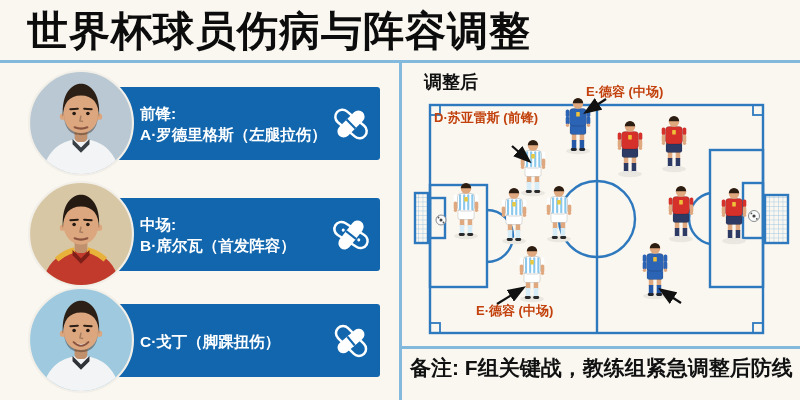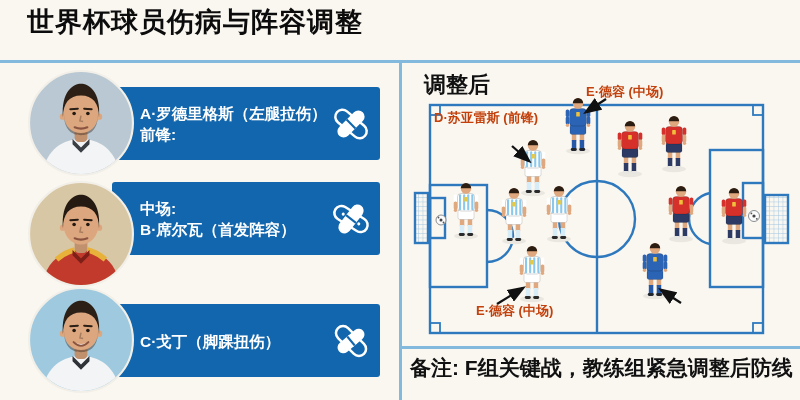--- a/index.html
+++ b/index.html
@@ -1,57 +1,57 @@
 <!DOCTYPE html>
 <html><head>
 <meta charset="utf-8">
 <style>
   html,body{margin:0;padding:0;}
   .stage{position:relative;width:800px;height:400px;background:#faf7f1;overflow:hidden;
          font-family:"Liberation Sans","DejaVu Sans",sans-serif;color:#111;}
-  .title{position:absolute;left:27px;top:4px;margin:0;font-size:27px;font-weight:bold;
+  .title{position:absolute;left:27px;top:4px;margin:0;font-size:41px;font-weight:bold;
          letter-spacing:1px;color:#0c0c0c;white-space:nowrap;}
   .hdiv{position:absolute;left:0;top:60px;width:800px;height:3px;background:#84b9de;}
   .vdiv{position:absolute;left:399px;top:62px;width:3px;height:338px;background:#84b9de;}
   .notediv{position:absolute;left:402px;top:346px;width:398px;height:3px;background:#84b9de;}
 
   
   .card{position:absolute;left:112px;width:268px;height:73px;background:#1166ad;border-radius:3px;}
-  .c1{top:87px}.c2{top:182px}.c3{top:304px}
+  .c1{top:87px}.c2{top:198px}.c3{top:304px}
   .card-text{position:absolute;left:28px;top:50%;transform:translateY(-50%);
              font-weight:bold;font-size:15.5px;line-height:21px;color:#fff;white-space:nowrap;}
   .card-icon{position:absolute;right:4px;top:50%;transform:translateY(-50%);width:50px;height:50px;}
   .ws{fill:none;stroke:#fff;stroke-width:3;}
   .avatar{position:absolute;left:28px;width:106px;height:106px;}
   .a1{top:70px}.a2{top:181px}.a3{top:287px}
 
   
-  .panel-header{position:absolute;left:424px;top:70px;font-size:22px;font-weight:bold;}
+  .panel-header{position:absolute;left:424px;top:70px;font-size:18px;font-weight:bold;}
   #pitch-wrap{position:absolute;left:400px;top:62px;width:400px;height:338px;z-index:1;}
   .plabel{position:absolute;z-index:5;font-size:13px;font-weight:bold;color:#c2410c;
           white-space:nowrap;line-height:15px;}
   #lbl-top{left:586px;top:84px;}
   #lbl-lineup{left:427px;top:110px;width:118px;text-align:center;}
   #lbl-bl{left:476px;top:303px;}
   #lbl-br{left:657px;top:303px;width:68px;text-align:center;}
   .note{position:absolute;left:410px;top:354px;font-size:21px;font-weight:bold;white-space:nowrap;text-align:center;}
 </style>
 </head>
 <body>
 
 <div class="stage">
 
   <h1 class="title">世界杯球员伤病与阵容调整</h1>
   <div class="hdiv"></div>
   <div class="vdiv"></div>
 
   <div class="card c1">
     <div class="card-text">
+      <div>前锋:</div>
       <div>A·罗德里格斯（左腿拉伤）</div>
-      <div>前锋:</div>
     </div>
     <svg class="card-icon" viewBox="-30 -30 60 60">
       <g transform="rotate(40)">
           <rect x="-22" y="-8.5" width="44" height="17" rx="8.5" class="ws"></rect>
           <rect x="-7" y="-4" width="14" height="8" rx="2" fill="#fff" opacity=".9"></rect>
         </g>
       <g transform="rotate(-45)">
           <rect x="-20" y="-7.5" width="40" height="15" rx="7.5" fill="#fff"></rect>
           <line x1="0" y1="-7.5" x2="0" y2="7.5" stroke="#1166ad" stroke-width="2.5"></line>
         </g>

